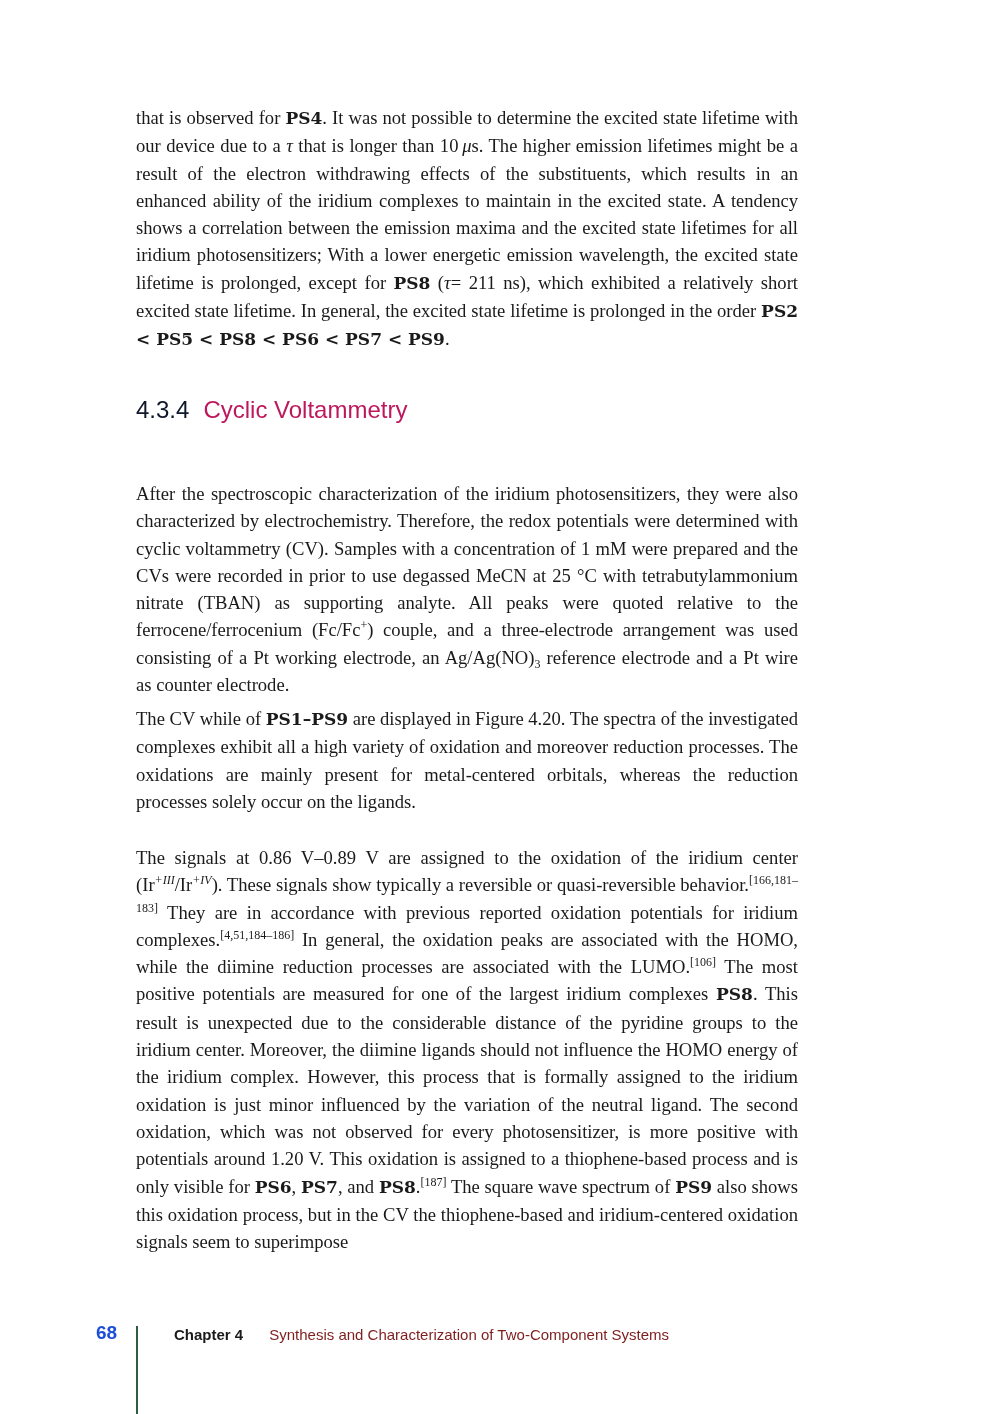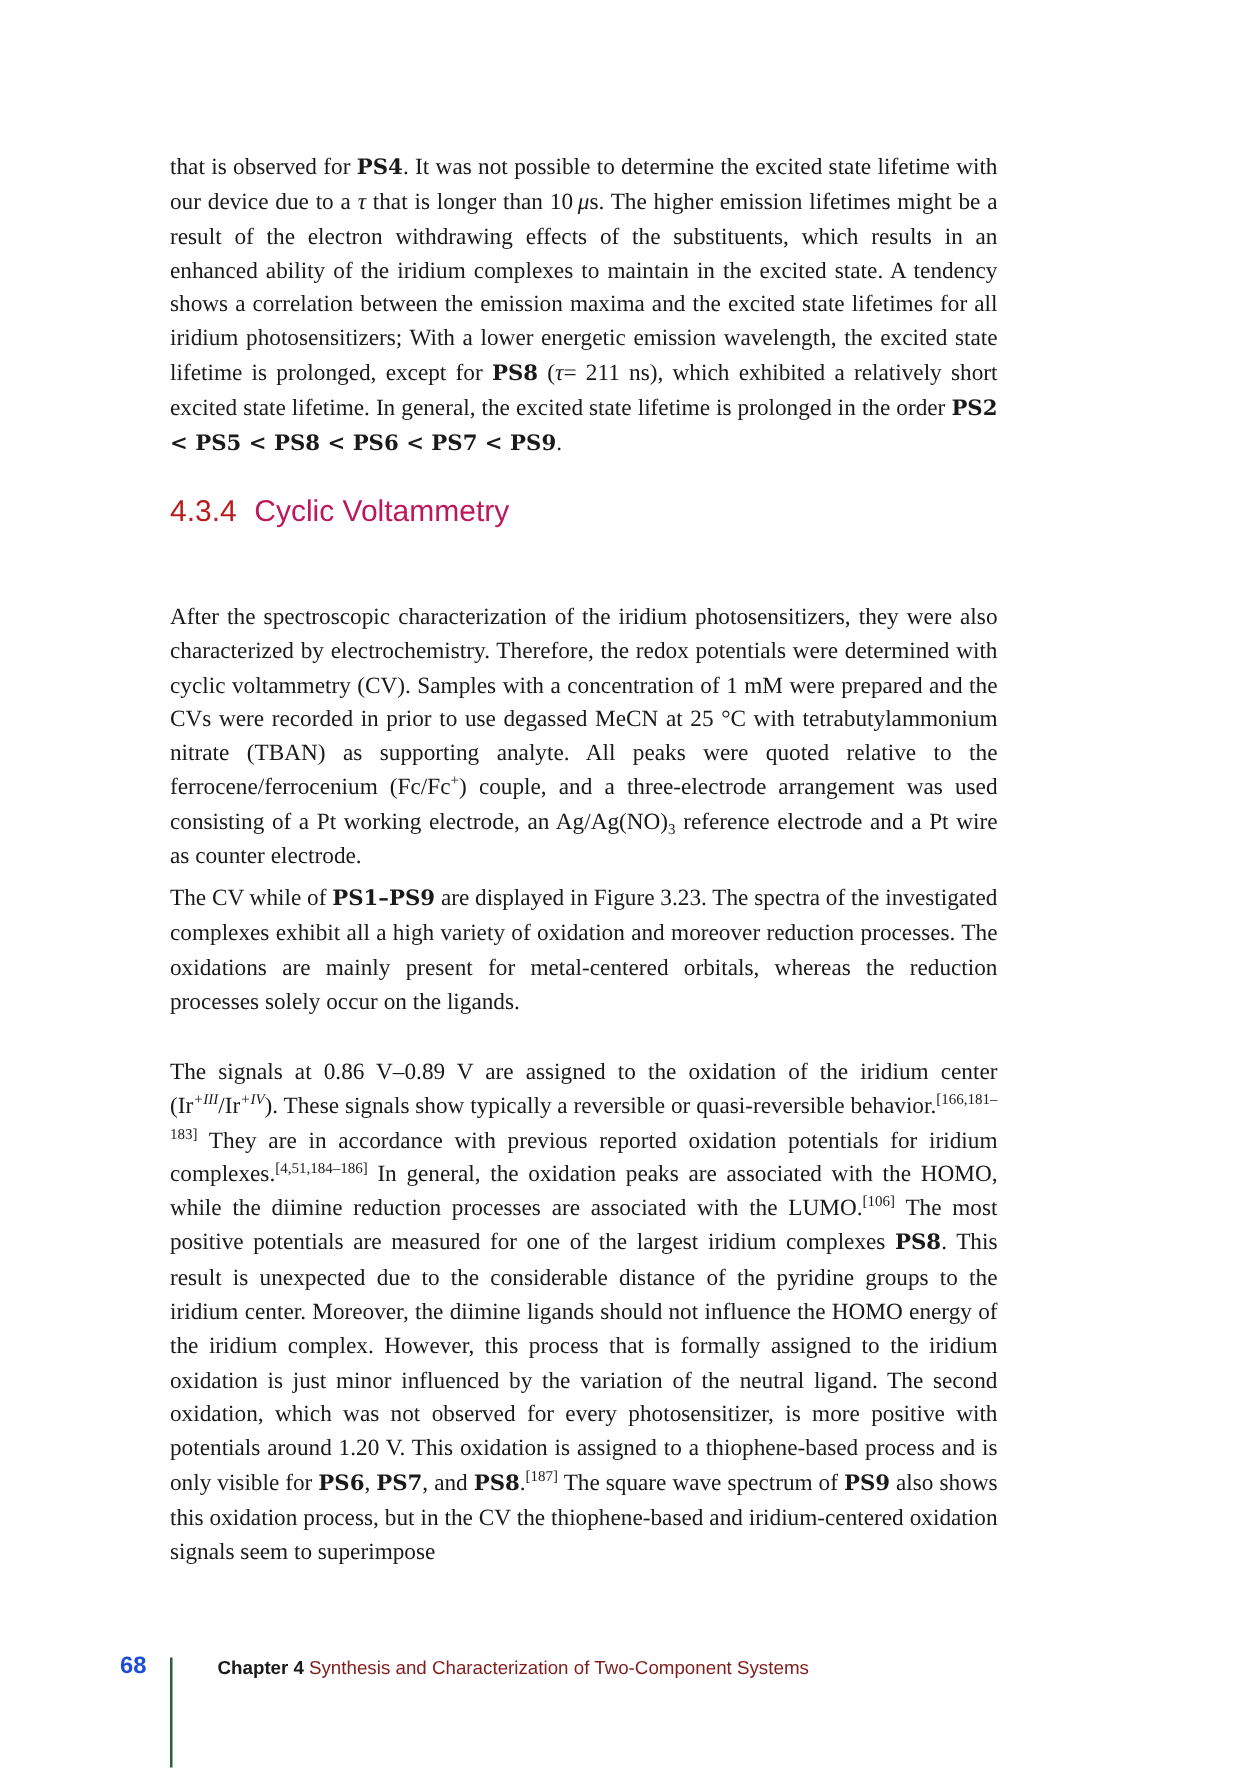--- a/index.html
+++ b/index.html
@@ -9,68 +9,68 @@
       position: absolute; left: 136px; width: 662px;
       font-family: "Liberation Serif", "DejaVu Serif", serif;
       font-size: 18.6px; line-height: 27.3px; color: #1a1a1a;
       text-align: justify; hyphens: manual;
     }
     .text-block p { margin: 0; }
     .text-block b { font-family: "DejaVu Serif", "Liberation Serif", serif; font-weight: bold; font-size: 17px; }
     .text-block i { font-style: italic; }
     .text-block sup { font-size: 12px; line-height: 0; vertical-align: 7px; }
     .text-block sub { font-size: 12px; line-height: 0; vertical-align: -4px; }
-    #para-top { top: 104px; margin-top: 16px; }
+    #para-top { top: 104px; }
     #para-1 { top: 480px; }
     #para-2 { top: 705px; }
     #para-3 { top: 844px; }
     .section-heading {
       position: absolute; left: 136px; top: 394px;
       font-family: "Liberation Sans", "DejaVu Sans", sans-serif;
       font-size: 24px; line-height: 32px; color: #1a1a1a;
       margin: 0; font-weight: normal;
     }
-    .section-heading .num { color: #b91c1c; margin-right: 14px; }
+    .section-heading .num { color: #0f172a; margin-right: 14px; }
     .section-heading .title { color: #be185d; }
     .footer-page-number {
       position: absolute; left: 96px; top: 1322px;
       font-family: "Liberation Sans", "DejaVu Sans", sans-serif;
       font-size: 19px; font-weight: bold; color: #1d4ed8;
     }
     .footer-rule {
       position: absolute; left: 136px; top: 1326px; width: 2px; height: 88px;
       background: #2e5e3e;
     }
     .footer-running-head {
       position: absolute; left: 174px; top: 1326px;
       font-family: "Liberation Sans", "DejaVu Sans", sans-serif;
       font-size: 15px; color: #1a1a1a;
     }
-    .footer-running-head .chap { font-weight: bold; margin-right: 4px; }
+    .footer-running-head .chap { font-weight: bold; margin-right: 26px; }
     .footer-running-head .chap-title { color: #7f1d1d; }
   </style>
 </head>
 <body>
 
 <div class="page">
 
   <div class="text-block" id="para-top">
     <p><span>that is observed for </span><b>PS4</b><span>. It was not possible to determine the excited state lifetime with our device due to a </span><i>τ</i><span> that is longer than 10 </span><i>μ</i><span>s. The higher emission lifetimes might be a result of the electron withdrawing effects of the substituents, which results in an enhanced ability of the iridium complexes to maintain in the excited state. A tendency shows a correlation between the emission maxima and the excited state lifetimes for all iridium photosensitizers; With a lower energetic emission wavelength, the excited state lifetime is prolonged, except for </span><b>PS8</b><span> (</span><i>τ</i><span>= 211 ns), which exhibited a relatively short excited state lifetime. In general, the excited state lifetime is prolonged in the order </span><b>PS2 &lt; PS5 &lt; PS8 &lt; PS6 &lt; PS7 &lt; PS9</b><span>.</span></p>
   </div>
 
   <h3 class="section-heading">
     <span class="num">4.3.4</span><span class="title">Cyclic Voltammetry</span>
   </h3>
 
   <div class="text-block" id="para-1">
     <p><span>After the spectroscopic characterization of the iridium photosensitizers, they were also characterized by electrochemistry. Therefore, the redox potentials were deter­mined with cyclic voltammetry (CV). Samples with a concentration of 1 mM were prepared and the CVs were recorded in prior to use degassed MeCN at 25 °C with tetrabutylammonium nitrate (TBAN) as supporting analyte. All peaks were quoted relative to the ferrocene/ferrocenium (Fc/Fc</span><sup>+</sup><span>) couple, and a three-electrode ar­rangement was used consisting of a Pt working electrode, an Ag/Ag(NO)</span><sub>3</sub><span> reference electrode and a Pt wire as counter electrode.</span></p>
   </div>
 
   <div class="text-block" id="para-2">
-    <p><span>The CV while of </span><b>PS1–PS9</b><span> are displayed in Figure 3.23. The spectra of the investigated complexes exhibit all a high variety of oxidation and moreover reduction processes. The oxidations are mainly present for metal-centered orbitals, whereas the reduction processes solely occur on the ligands.</span></p>
+    <p><span>The CV while of </span><b>PS1–PS9</b><span> are displayed in Figure 4.20. The spectra of the investigated complexes exhibit all a high variety of oxidation and moreover reduction processes. The oxidations are mainly present for metal-centered orbitals, whereas the reduction processes solely occur on the ligands.</span></p>
   </div>
 
   <div class="text-block" id="para-3">
     <p><span>The signals at 0.86 V–0.89 V are assigned to the oxidation of the iridium cen­ter (Ir</span><sup style="font-style:italic">+III</sup><span>/Ir</span><sup style="font-style:italic">+IV</sup><span>).  These signals show typically a reversible or quasi-reversible behavior.</span><sup>[166,181–183]</sup><span> They are in accordance with previous reported oxidation poten­tials for iridium complexes.</span><sup>[4,51,184–186]</sup><span> In general, the oxidation peaks are associ­ated with the HOMO, while the diimine reduction processes are associated with the LUMO.</span><sup>[106]</sup><span> The most positive potentials are measured for one of the largest iridium complexes </span><b>PS8</b><span>. This result is unexpected due to the considerable distance of the pyridine groups to the iridium center.  Moreover, the diimine ligands should not influence the HOMO energy of the iridium complex. However, this process that is formally assigned to the iridium oxidation is just minor influenced by the variation of the neutral ligand.  The second oxidation, which was not observed for every photosensitizer, is more positive with potentials around 1.20 V. This oxidation is assigned to a thiophene-based process and is only visible for </span><b>PS6</b><span>, </span><b>PS7</b><span>, and </span><b>PS8</b><span>.</span><sup>[187]</sup><span> The square wave spectrum of </span><b>PS9</b><span> also shows this oxidation process, but in the CV the thiophene-based and iridium-centered oxidation signals seem to superimpose</span></p>
   </div>
 
   <div class="footer-page-number">68</div>
   <div class="footer-rule"></div>
   <div class="footer-running-head">
     <span class="chap">Chapter 4</span><span class="chap-title">Synthesis and Characterization of Two-Component Systems</span>

